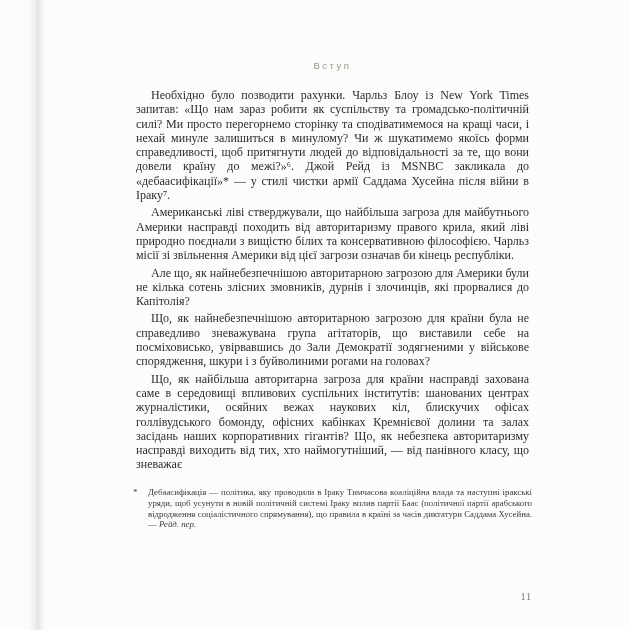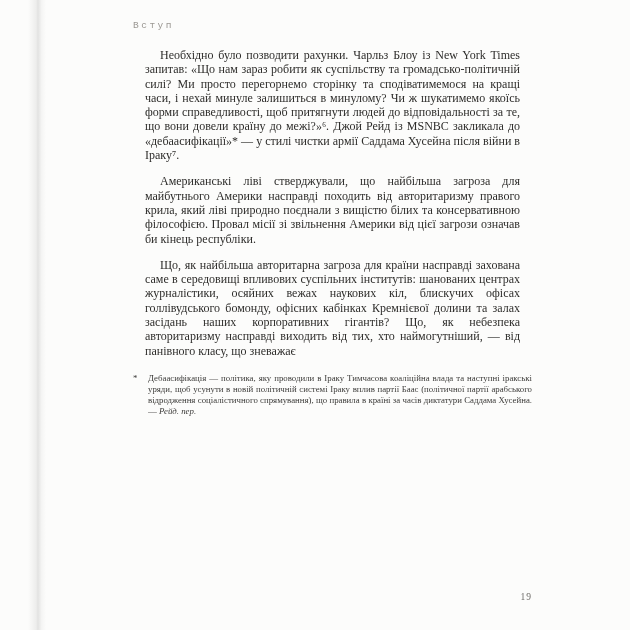--- a/index.html
+++ b/index.html
@@ -28,34 +28,35 @@
       rgba(0,0,0,0.03) 75%,
       rgba(0,0,0,0.00) 100%);
   }
   .text-block {
     position: absolute;
     left: 133px;
     top: 20px;
     width: 399px;
   }
   .running-header {
-    text-align: left;
+    text-align: center;
     font-size: 9.5px;
     letter-spacing: 2.5px;
     color: #9a9792;
-    font-family: Liberation Mono, monospace;
+    font-family: Liberation Sans, sans-serif;
+    margin-top: 40px;
   }
   .body-text {
     margin-top: 17px;
     font-size: 12px;
     line-height: 14.3px;
     text-align: justify;
   }
   .body-text p {
-    margin: 12px;
+    margin: 3px;
     text-indent: 15px;
     hyphens: auto;
     -webkit-hyphens: auto;
   }
   .footnote {
     margin-top: 15px;
     display: flex;
     font-size: 8.8px;
     line-height: 10.9px;
     color: #3b3a38;
@@ -86,24 +87,26 @@
 <body>
 
 <div>
   <div class="page-edge-shadow"></div>
 
   <div class="text-block">
     <div class="running-header">Вступ</div>
 
     <div class="body-text">
       <p>Необхідно було позводити рахунки. Чарльз Блоу із New York Times запитав: «Що нам зараз робити як суспільству та громадсько-політичній силі? Ми просто перегорнемо сторінку та сподіватимемося на кращі часи, і нехай минуле залишиться в минулому? Чи ж шукатимемо якоїсь форми справедливості, щоб притягнути людей до відповідальності за те, що вони довели країну до межі?»⁶. Джой Рейд із MSNBC закликала до «дебаасифікації»* — у стилі чистки армії Саддама Хусейна після війни в Іраку⁷.</p>
-      <p>Американські ліві стверджували, що найбільша загроза для майбутнього Америки насправді походить від авторитаризму правого крила, який ліві природно поєднали з вищістю білих та консервативною філософією. Провал місії зі звільнення Америки від цієї загрози означав би кінець республіки.</p>
+      <p>Американські ліві стверджували, що найбільша загроза для майбутнього Америки насправді походить від авторитаризму правого крила, який ліві природно поєднали з вищістю білих та консервативною філософією. Чарльз місії зі звільнення Америки від цієї загрози означав би кінець республіки.</p>
+      <p>Але що, як найнебезпечнішою авторитарною загрозою для Америки були не кілька сотень злісних змовників, дурнів і злочинців, які прорвалися до Капітолія?</p>
+      <p>Що, як найнебезпечнішою авторитарною загрозою для країни була не справедливо зневажувана група агітаторів, що виставили себе на посміховисько, увірвавшись до Зали Демократії зодягненими у військове спорядження, шкури і з буйволиними рогами на головах?</p>
       <p>Що, як найбільша авторитарна загроза для країни насправді захована саме в середовищі впливових суспільних інститутів: шанованих центрах журналістики, осяйних вежах наукових кіл, блискучих офісах голлівудського бомонду, офісних кабінках Кремнієвої долини та залах засідань наших корпоративних гігантів? Що, як небезпека авторитаризму насправді виходить від тих, хто наймогутніший, — від панівного класу, що зневажає</p>
     </div>
 
     <div class="footnote">
       <span class="marker">*</span>
       <span class="fn-body"><span>Дебаасифікація — політика, яку проводили в Іраку Тимчасова коаліційна влада та наступні іракські уряди, щоб усунути в новій політичній системі Іраку вплив партії Баас (політичної партії арабського відродження соціалістичного спрямування), що правила в країні за часів диктатури Саддама Хусейна. — </span><span class="fn-attribution">Рейд. пер.</span></span>
     </div>
   </div>
 
-  <div class="page-number">19</div>
+  <div class="page-number">11</div>
 </div>
 
 </body></html>

